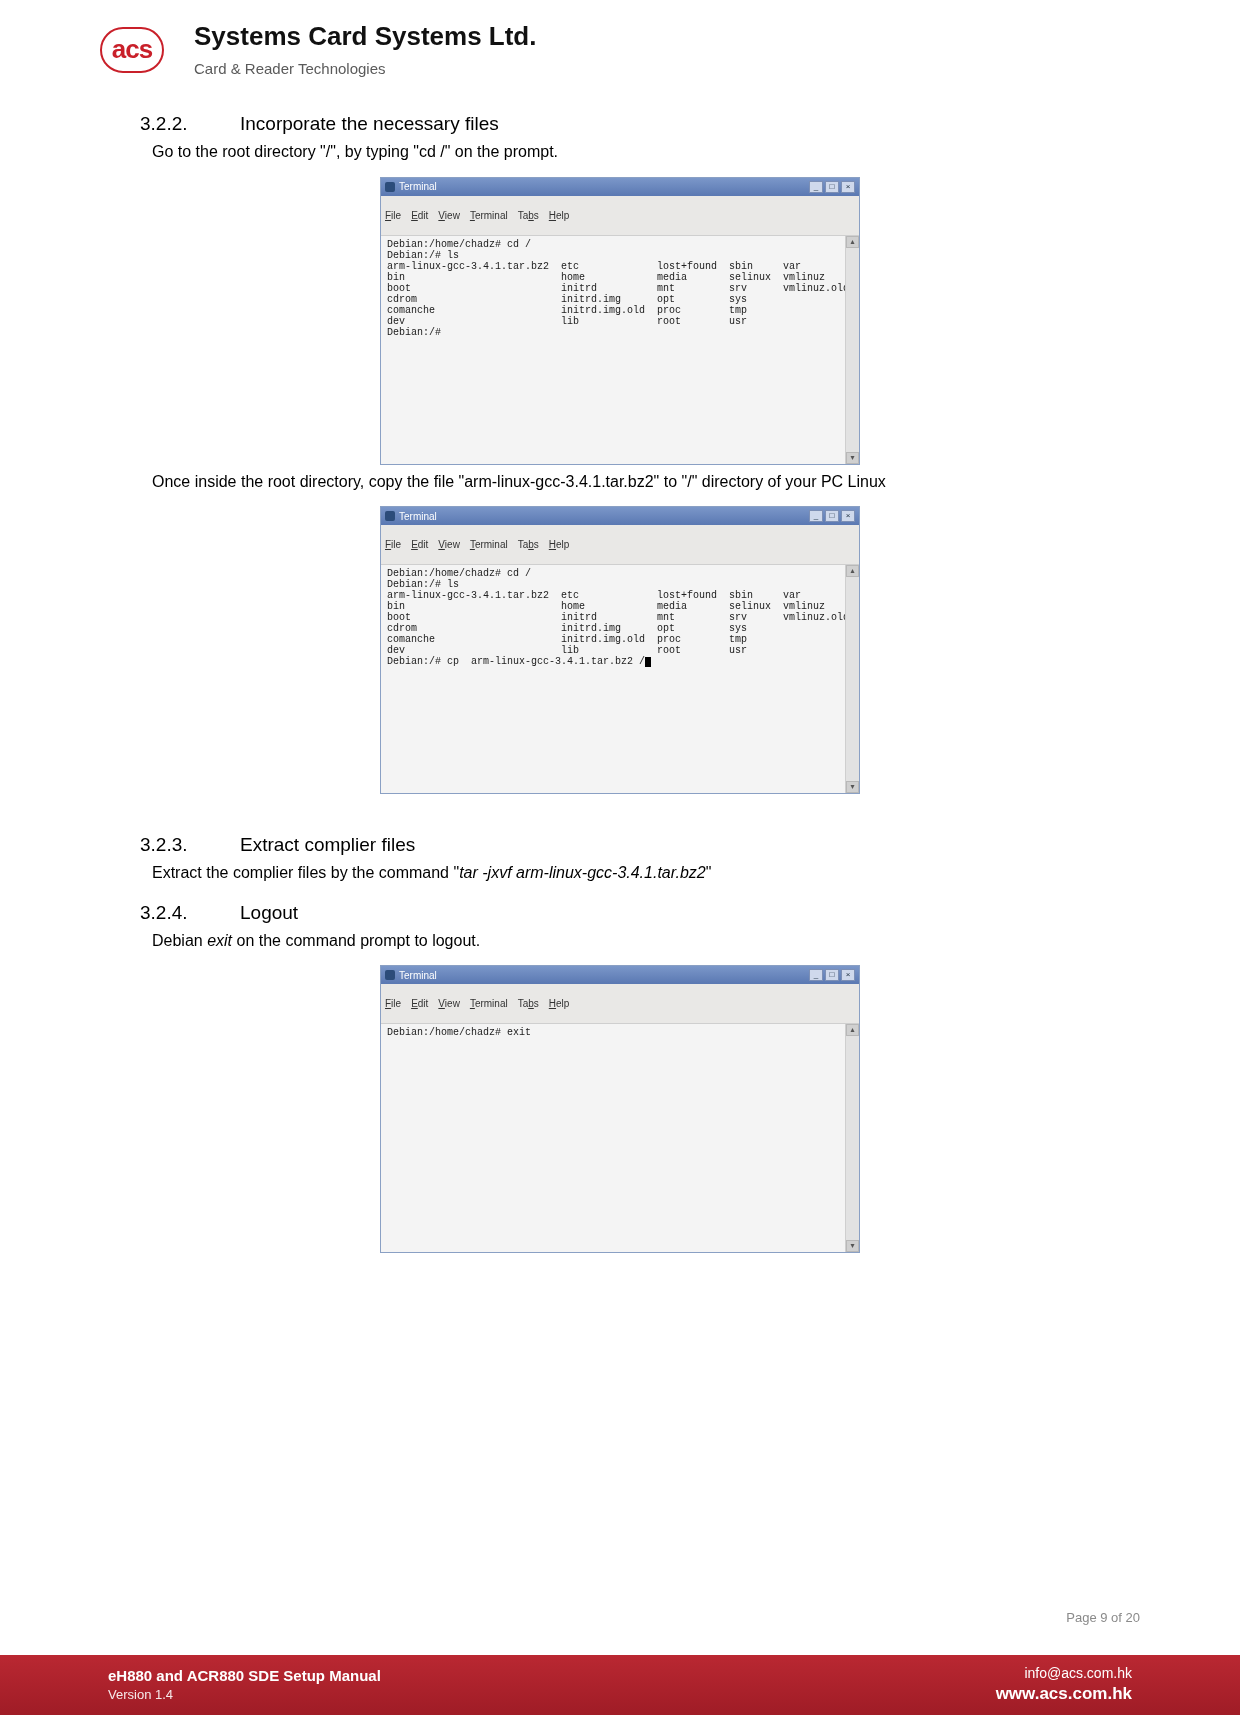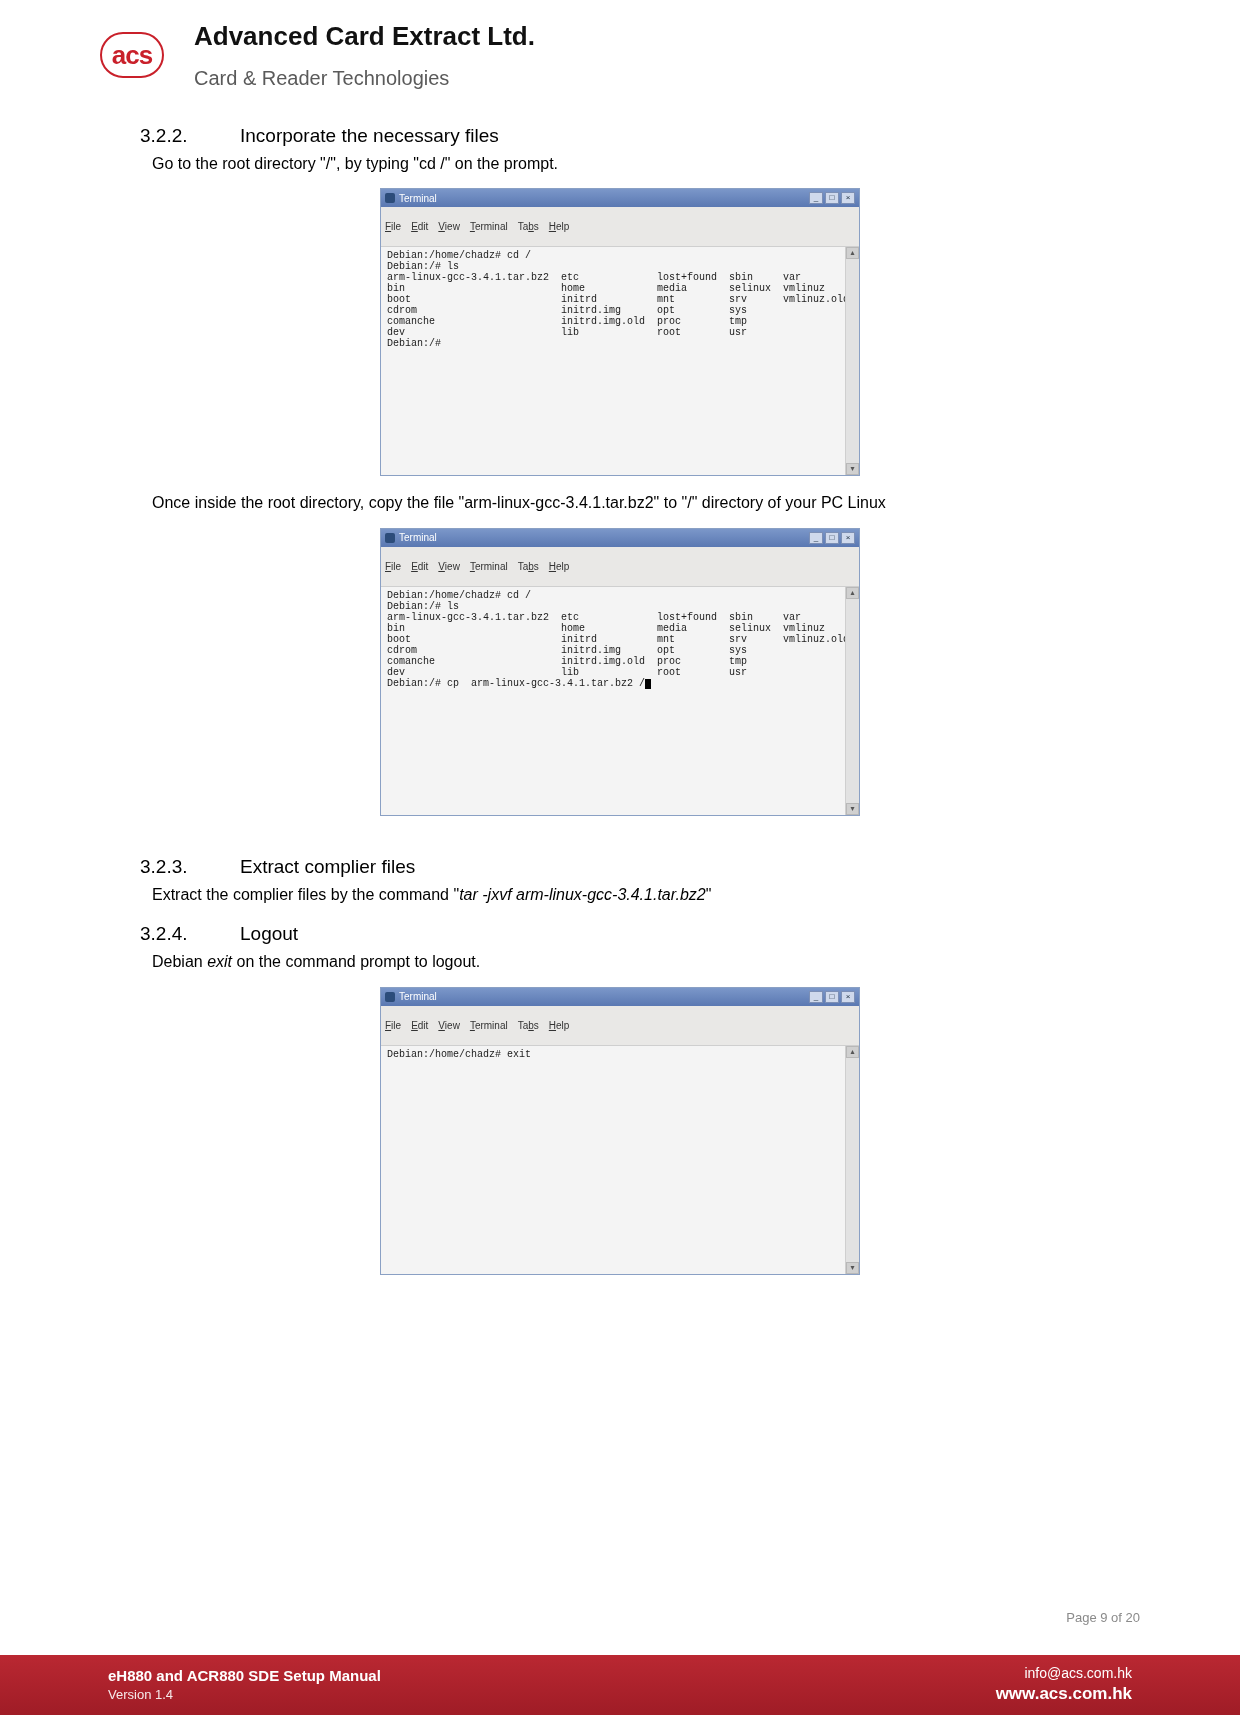--- a/index.html
+++ b/index.html
@@ -34,23 +34,23 @@
     font-size: 26px;
     letter-spacing: -1px;
   }
   .brand-text { line-height: 1.1; }
   .brand-company {
     font-weight: 900;
     font-size: 26px;
     color: #111;
   }
   .brand-tag {
-    font-size: 20px;
+    font-size: 15px;
     color: #5a5a5a;
-    margin-top: 16px;
+    margin-top: 10px;
   }
 
   .content { padding: 0 40px; }
 
   h3.section-heading {
     font-size: 19px;
     font-weight: normal;
     margin: 18px 0 6px 0;
     display: flex;
     gap: 42px;
@@ -61,21 +61,21 @@
     font-size: 16px;
     margin: 4px 0 14px 12px;
     line-height: 1.35;
   }
   p.body-text.justify { text-align: justify; }
   .italic { font-style: italic; }
 
   
   .term-wrap {
     width: 480px;
-    margin: 6px auto 16px auto;
+    margin: 6px auto 6px auto;
     border: 1px solid #8aa0c4;
   }
   .term-title {
     background: linear-gradient(#7b97c9, #5a78b2);
     color: #fff;
     height: 18px;
     display: flex;
     align-items: center;
     justify-content: space-between;
     font-size: 10px;
@@ -152,21 +152,21 @@
   .cursor { display:inline-block; width:6px; height:10px; background:#000; vertical-align:text-bottom; }
 </style>
 </head>
 <body>
 
 <div class="page">
 
   <div class="brand">
     <div class="brand-logo">acs</div>
     <div class="brand-text">
-      <div class="brand-company">Advanced Card Extract Ltd.</div>
+      <div class="brand-company">Systems Card Systems Ltd.</div>
       <div class="brand-tag">Card &amp; Reader Technologies</div>
     </div>
   </div>
 
   <div class="content">
 
     <h3 class="section-heading">
       <span class="num">3.2.2.</span>
       <span>Incorporate the necessary files</span>
     </h3>

